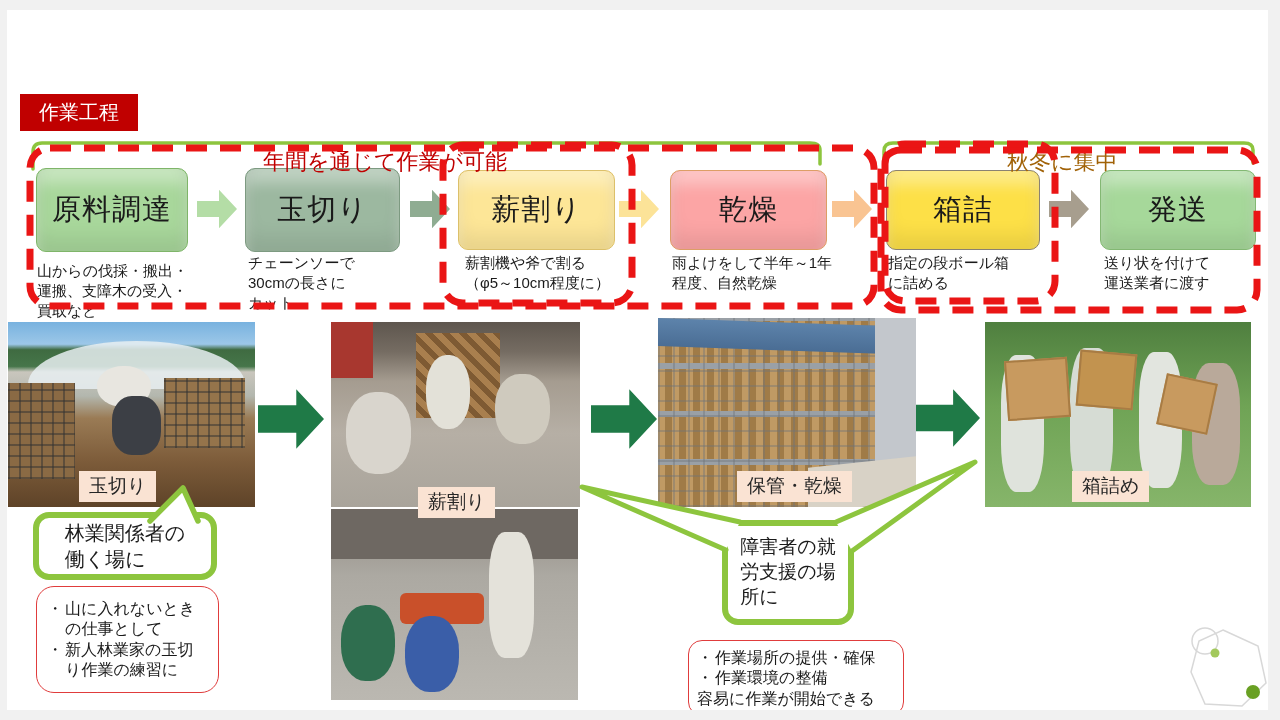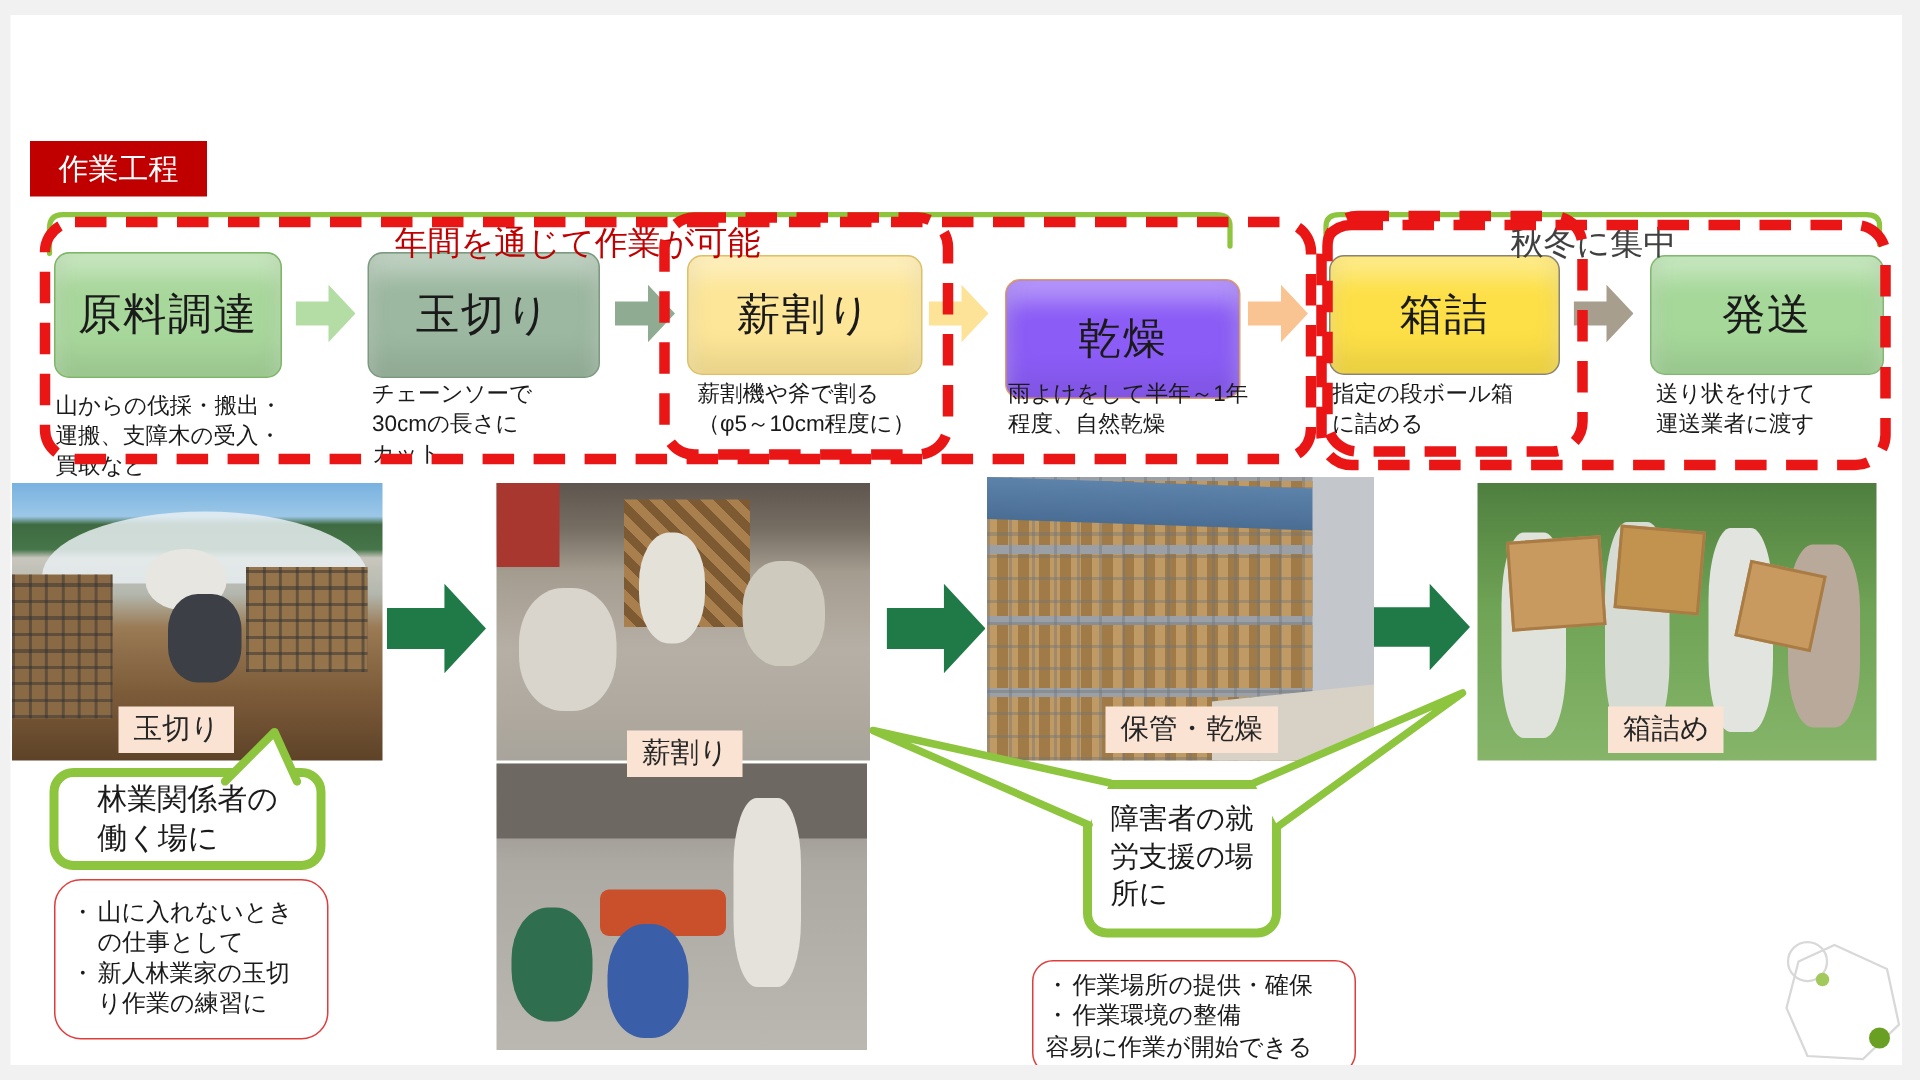--- a/index.html
+++ b/index.html
@@ -58,26 +58,26 @@
   .note .row{display:flex;align-items:flex-start;}
   .note .marker{flex:0 0 auto;padding-right:2px;}
   .note .txt{white-space:pre-line;}
   svg.overlay{position:absolute;left:0;top:0;z-index:30;pointer-events:none;}
 </style>
 </head>
 <body>
 
 <div class="badge" style="background-color: rgb(192, 0, 0);">作業工程</div>
 <div class="red-title" style="left: 263px; color: rgb(192, 0, 0);">年間を通じて作業が可能</div>
-<div class="red-title" style="left: 1007px; color: #404040;">秋冬に集中</div>
+<div class="red-title" style="left: 1007px; color: #a16207;">秋冬に集中</div>
 
 <div class="step-box" style="left: 36px; top: 168px; width: 150px; height: 82px; background-color: rgb(168, 215, 155); border-color: rgb(127, 181, 105);">原料調達</div>
 <div class="step-box" style="left: 245px; top: 168px; width: 153px; height: 82px; background-color: rgb(156, 184, 160); border-color: rgb(125, 154, 129);">玉切り</div>
 <div class="step-box" style="left: 458px; top: 170px; width: 155px; height: 78px; background-color: rgb(253, 230, 151); border-color: rgb(220, 192, 106);">薪割り</div>
-<div class="step-box" style="left: 670px; top: 186px; width: 155px; height: 78px; background-color: #8b5cf6; border-color: rgb(221, 158, 102); font-family: Liberation Mono, monospace;">乾燥</div>
+<div class="step-box" style="left: 670px; top: 170px; width: 155px; height: 78px; background-color: #fca5a5; border-color: rgb(221, 158, 102); font-family: Liberation Mono, monospace;">乾燥</div>
 <div class="step-box" style="left: 886px; top: 170px; width: 152px; height: 78px; background-color: #fde047; border-color: rgb(138, 130, 114); text-align: right;">箱詰</div>
 <div class="step-box" style="left: 1100px; top: 170px; width: 154px; height: 78px; background-color: rgb(166, 216, 154); border-color: rgb(131, 184, 115);">発送</div>
 
 <div class="step-desc" style="left:37px;top:246px;width:210px;margin-top:15px;">山からの伐採・搬出・
 運搬、支障木の受入・
 買取など</div>
 <div class="step-desc" style="left:248px;top:253px;width:165px;">チェーンソーで
 30cmの長さに
 カット</div>
 <div class="step-desc" style="left:465px;top:253px;width:185px;">薪割機や斧で割る

